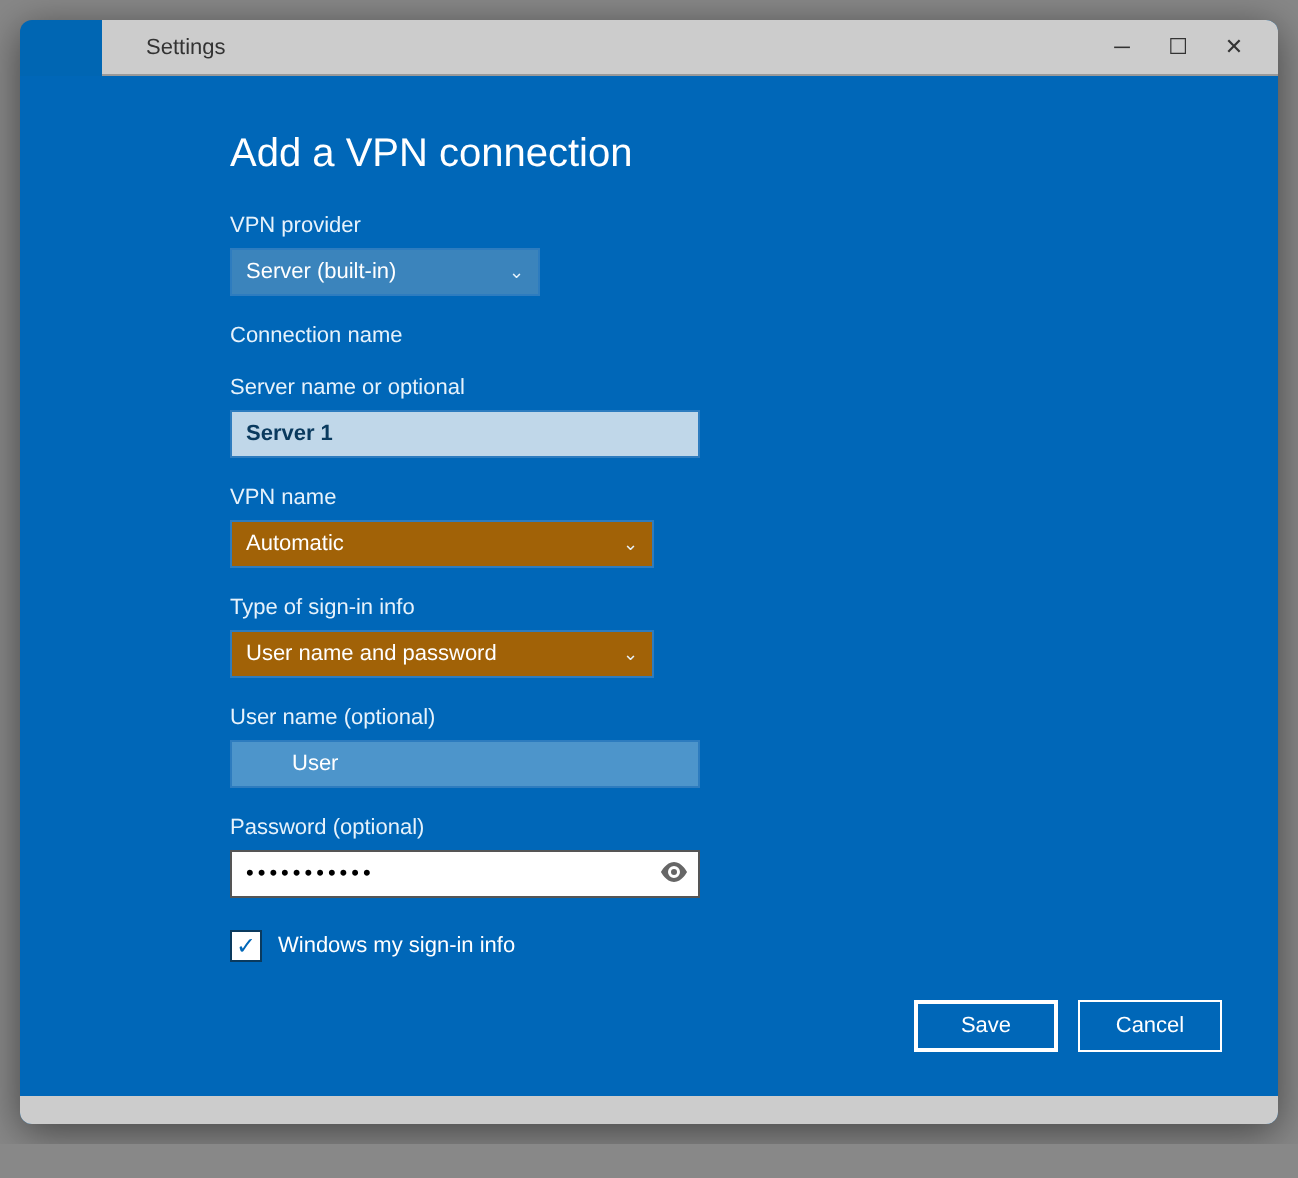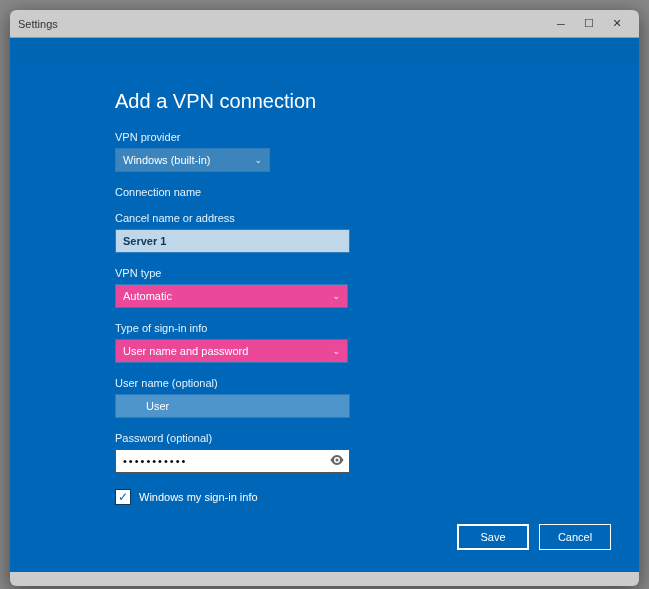--- a/index.html
+++ b/index.html
@@ -17,22 +17,23 @@
       box-shadow: 0 4px 20px rgba(0,0,0,0.5);
       border-radius: 6px;
       overflow: hidden;
     }
     .titlebar {
       background: #cccccc;
       height: 28px;
       display: flex;
       align-items: center;
       justify-content: space-between;
-      padding: 0 8px 0 8px;
+      padding: 0 8px 0 22px;
       border-bottom: 1px solid #999;
+      margin-left: 41px;
     }
     .titlebar-title {
       font-size: 11px;
       color: #333;
     }
     .titlebar-controls {
       display: flex;
       gap: 0;
     }
     .titlebar-btn {
@@ -44,21 +45,20 @@
       cursor: pointer;
       color: #333;
       font-size: 11px;
     }
     .content {
       background: #0067b8;
       padding: 28px 0 24px 105px;
       color: #fff;
       min-height: 510px;
       position: relative;
-      margin-top: 24px;
     }
     .page-title {
       font-size: 20px;
       font-weight: 300;
       margin-bottom: 18px;
       color: #fff;
     }
     .field-group {
       margin-bottom: 14px;
     }
@@ -76,24 +76,24 @@
       color: #0a3a5e;
       font-size: 11px;
       padding: 0 7px;
       outline: none;
     }
     .input-text.pale {
       background: #c0d7e9;
       font-weight: bold;
     }
     .select-box {
-      width: 233px;
+      width: 212px;
       height: 24px;
       border: 1px solid #2d7cbf;
-      background: #ec4899;
+      background: #a16207;
       color: #fff;
       font-size: 11px;
       padding: 0 7px;
       display: flex;
       align-items: center;
       justify-content: space-between;
       cursor: pointer;
     }
     .select-dim {
       width: 155px;
@@ -192,36 +192,36 @@
       <div class="titlebar-btn">✕</div>
     </div>
   </div>
 
   <div class="content">
     <h1 class="page-title">Add a VPN connection</h1>
 
     <div class="field-group">
       <span class="field-label">VPN provider</span>
       <div class="select-box select-dim">
-        <span>Windows (built-in)</span>
+        <span>Server (built-in)</span>
         <span class="chevron">⌄</span>
       </div>
     </div>
 
     <div class="field-group">
       <span class="field-label">Connection name</span>
     </div>
 
     <div class="field-group">
-      <span class="field-label">Cancel name or address</span>
+      <span class="field-label">Server name or optional</span>
       <input class="input-text pale" value="Server 1" style="">
     </div>
 
     <div class="field-group">
-      <span class="field-label">VPN type</span>
+      <span class="field-label">VPN name</span>
       <div class="select-box">
         <span>Automatic</span>
         <span class="chevron">⌄</span>
       </div>
     </div>
 
     <div class="field-group">
       <span class="field-label">Type of sign-in info</span>
       <div class="select-box">
         <span>User name and password</span>

